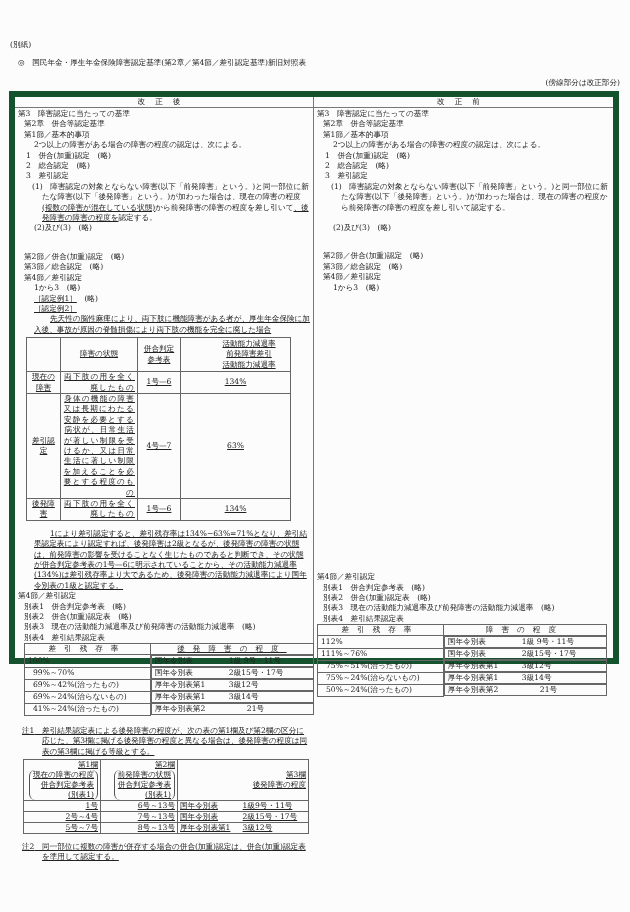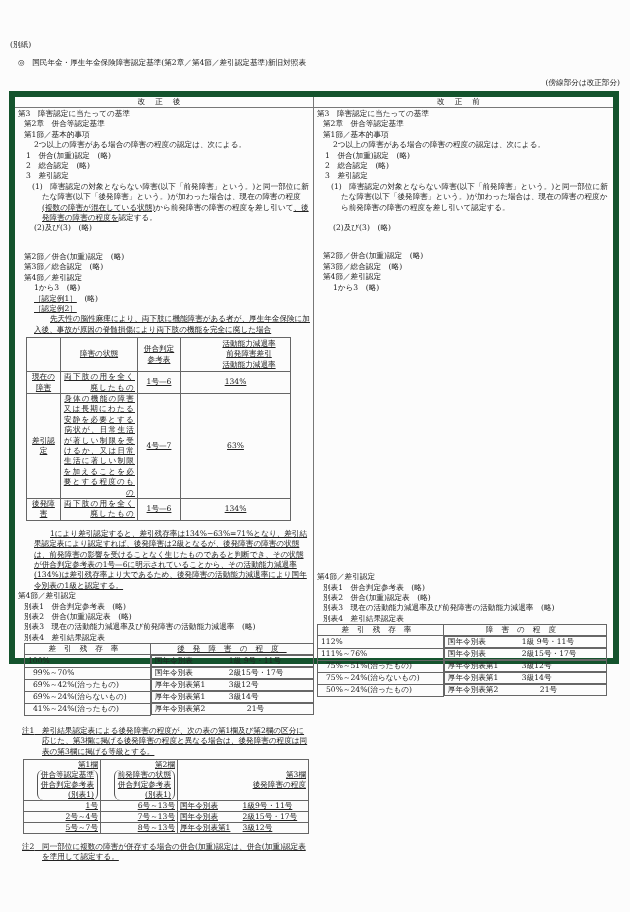--- a/index.html
+++ b/index.html
@@ -152,21 +152,21 @@
                 <span style="padding-left:18px">21号</span>
               </td>
             </tr>
       </tbody>
         </table>
       <div style="height:10px"></div>
       <div class="wrap u" style="padding-left:24px;text-indent:-20px;"><span>注1</span>　<span>差引結果認定表による後発障害の程度が、次の表の第1欄及び第2欄の区分に応じた、第3欄に掲げる後発障害の程度と異なる場合は、後発障害の程度は同表の第3欄に掲げる等級とする。</span></div>
       <table class="t3">
         <tbody>
             <tr>
-          <td style="width:72px;"><span class="u">第1欄</span><br><span class="bracket u"><span>併合等認定基準</span><br><span>併合判定参考表</span><br><span>(別表1)</span></span></td>
+          <td style="width:72px;"><span class="u">第1欄</span><br><span class="bracket u"><span>現在の障害の程度</span><br><span>併合判定参考表</span><br><span>(別表1)</span></span></td>
           <td style="width:72px;"><span class="u">第2欄</span><br><span class="bracket u"><span>前発障害の状態</span><br><span>併合判定参考表</span><br><span>(別表1)</span></span></td>
           <td colspan="2" class="u"><span>第3欄</span><br><span>後発障害の程度</span></td>
         </tr>
         <tr>
               <td class="u">1号</td>
               <td class="u">6号～13号</td>
               <td class="l3 u" style="border-right:none;">国年令別表</td>
               <td class="l3 u" style="border-left:none;">1級9号・11号</td>
             </tr>
         <tr>

